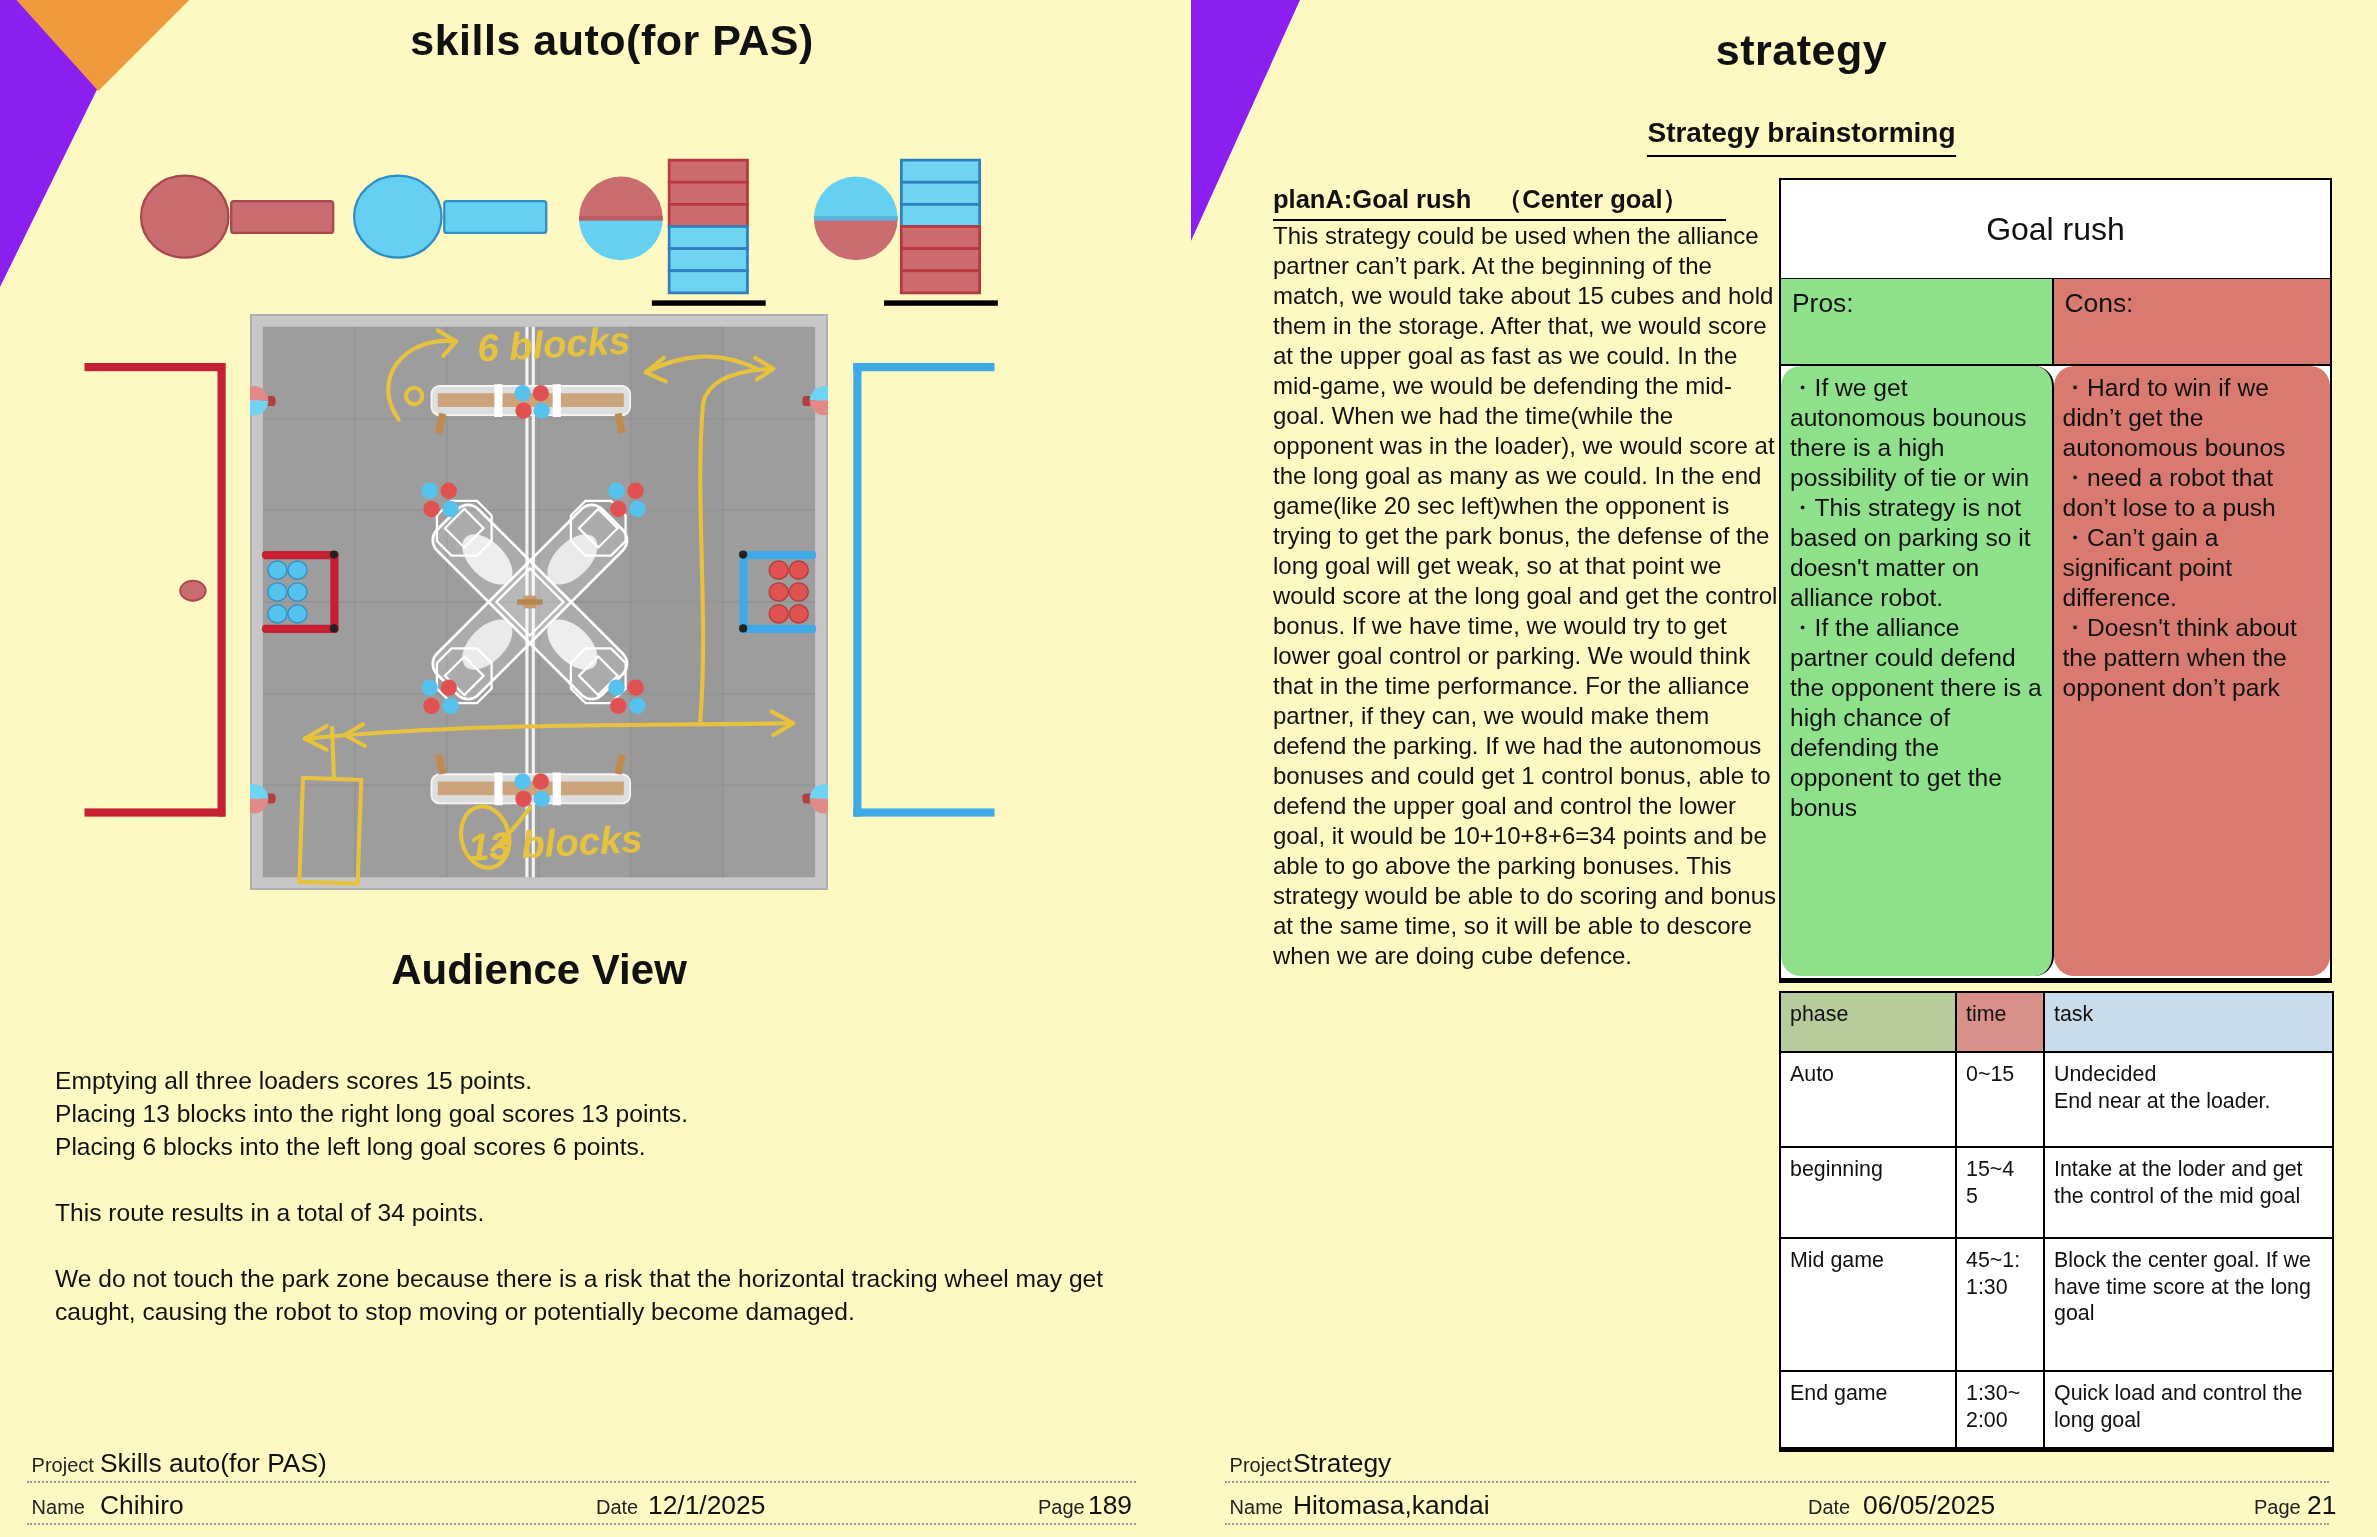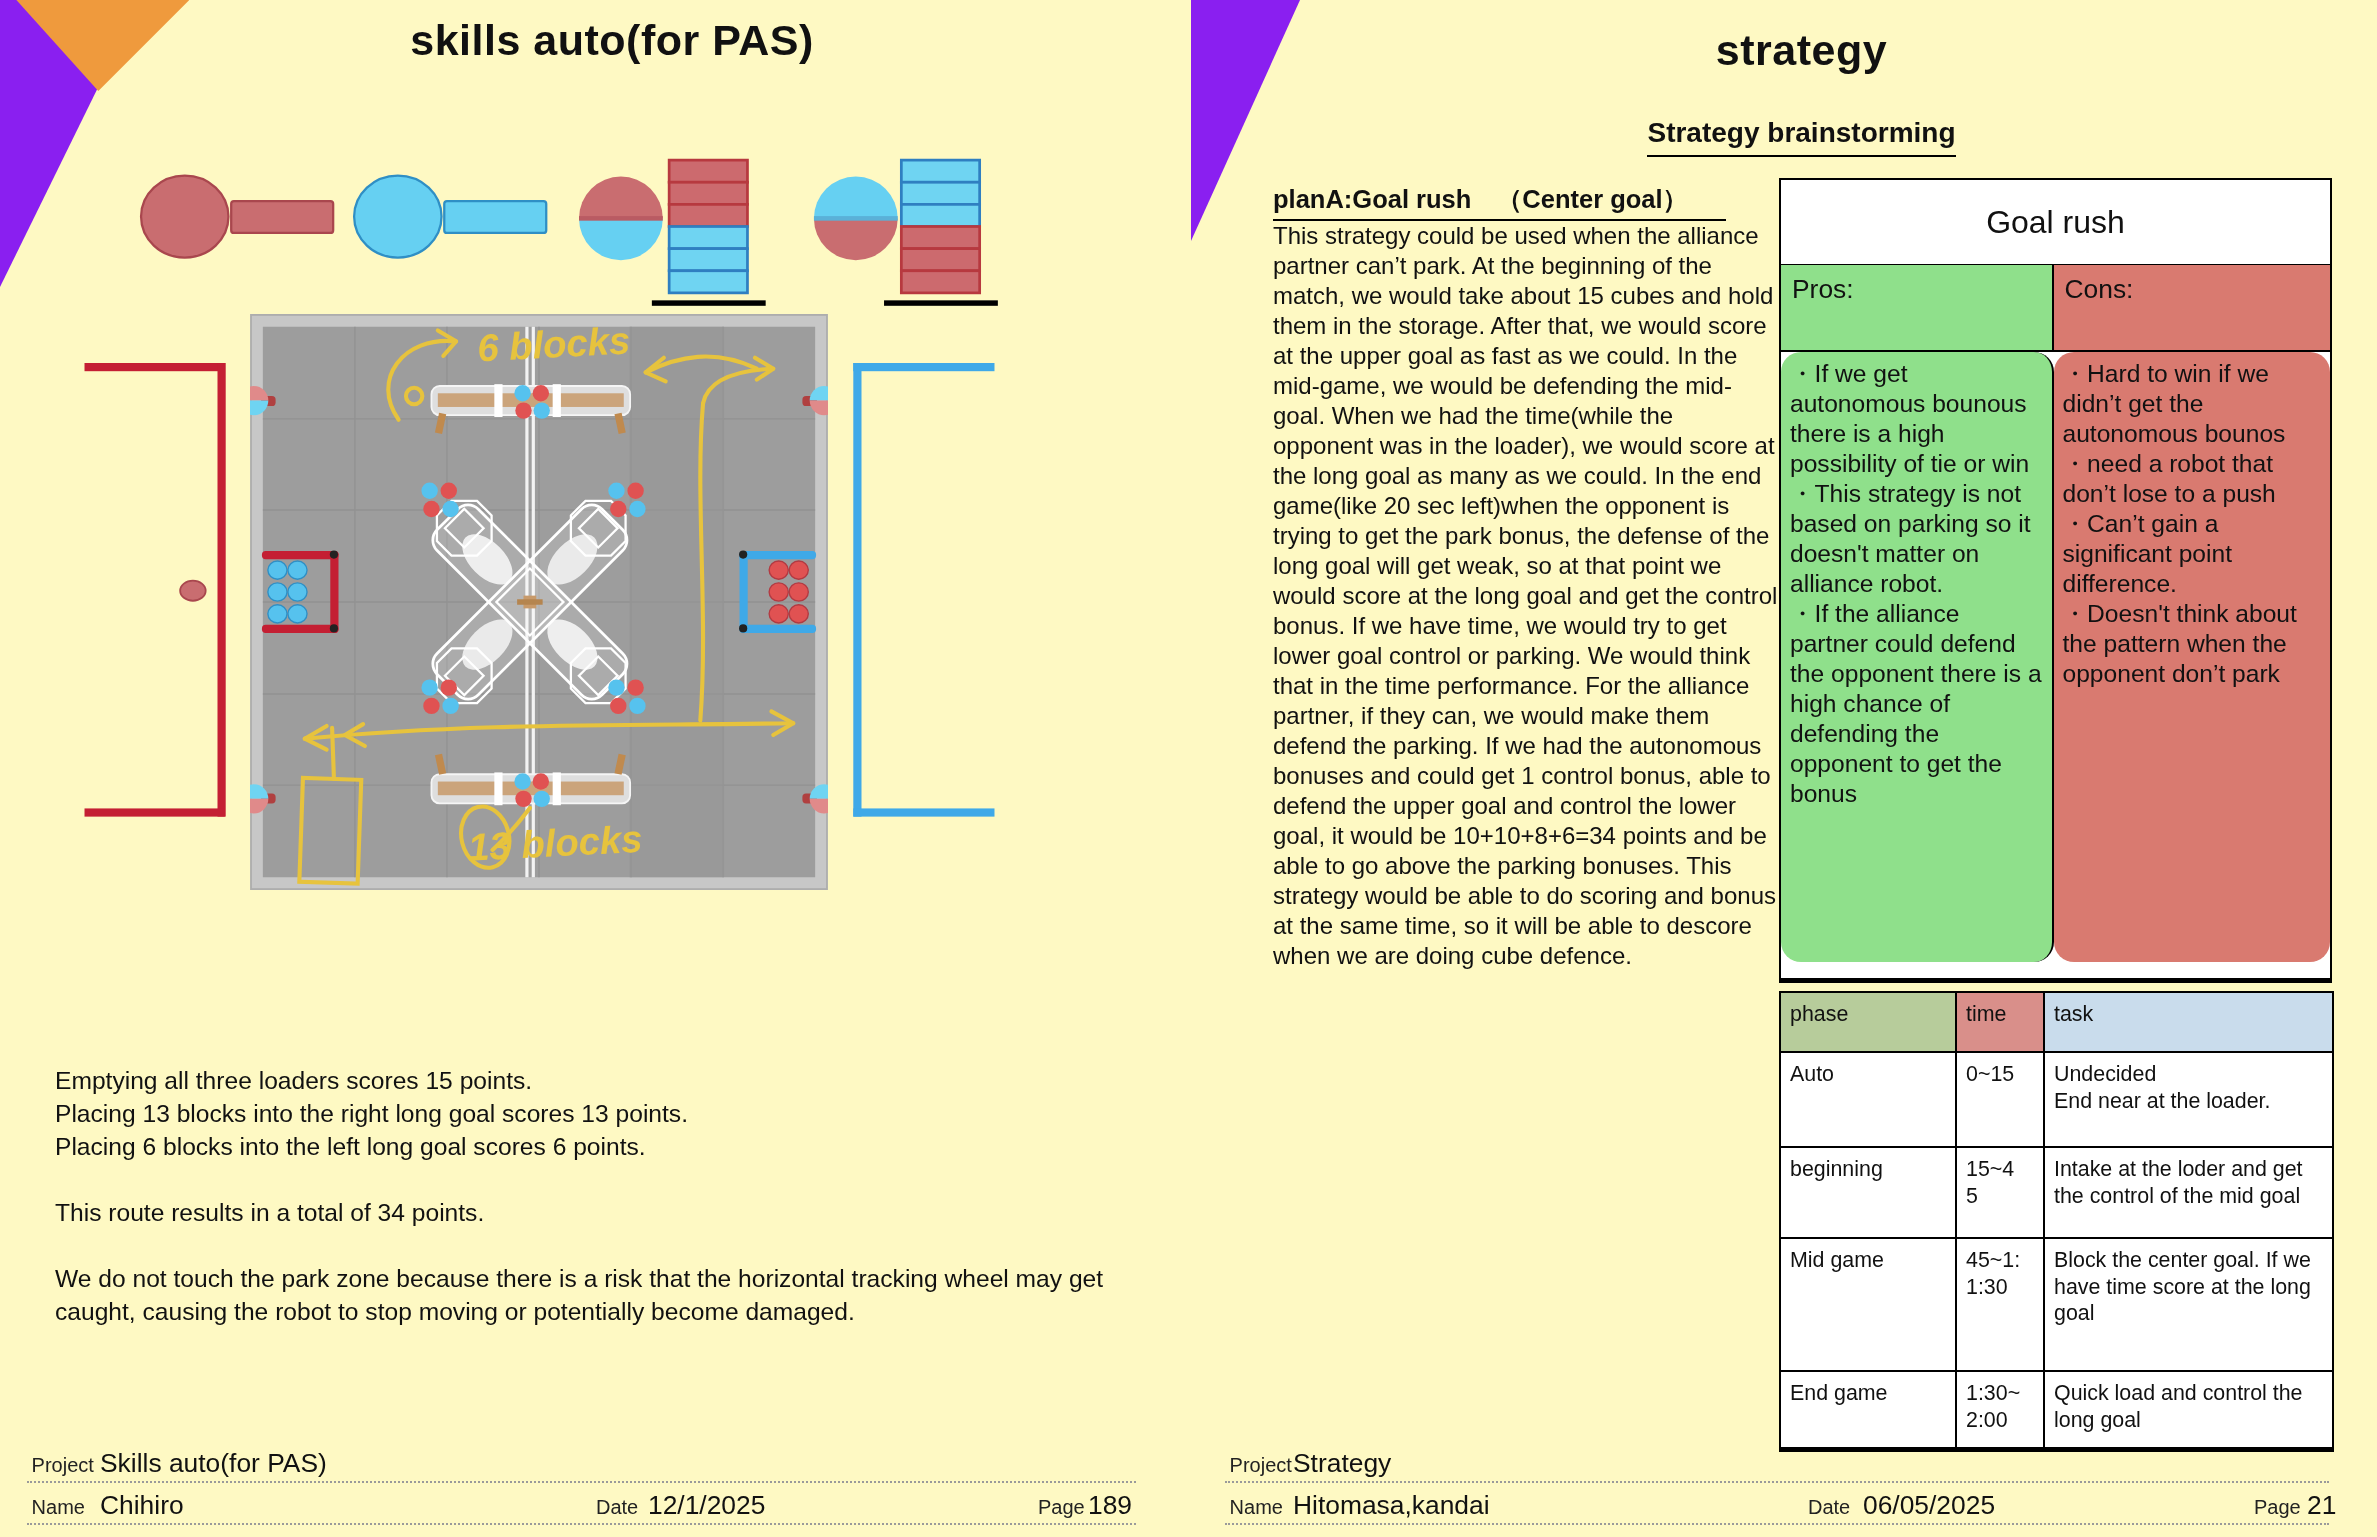--- a/index.html
+++ b/index.html
@@ -18,21 +18,21 @@
   .body-text{font-size:24.6px;line-height:33px;white-space:pre-line;}
 
   
   .plan-head{font-size:25.5px;font-weight:bold;border-bottom:2.7px solid #000;display:inline-block;padding-right:38px;padding-bottom:1.8px;}
   .plan-par{font-size:24px;line-height:30px;white-space:pre-line;}
   .subtitle{font-size:28px;font-weight:bold;display:inline-block;border-bottom:2.7px solid #000;padding-bottom:6px;}
 
   
   .gr-table{position:absolute;left:1779px;top:178px;width:553px;height:805px;border:2.7px solid #000;
             border-bottom:5.5px solid #000;box-sizing:border-box;background:#fff;}
-  .gr-title{height:85px;border-bottom:1.8px solid #000;display:flex;align-items:center;justify-content:center;
+  .gr-title{height:99px;border-bottom:1.8px solid #000;display:flex;align-items:center;justify-content:center;
             font-size:32px;box-sizing:border-box;}
   .gr-heads{display:flex;height:87px;border-bottom:2.7px solid #000;box-sizing:border-box;}
   .gr-heads>div{box-sizing:border-box;padding:9px 11px;font-size:26.4px;}
   .gr-body{display:flex;height:610px;}
   .gr-body>div{box-sizing:border-box;padding:7.3px 9px;font-size:24.6px;line-height:30px;border-radius:20px;}
   .gr-pros{width:273px;border-right:2.7px solid #000;box-sizing:border-box;}
   .gr-cons{width:277px;}
   .bullet{margin:0;}
 
   
@@ -301,20 +301,21 @@
       <path d="M 596 449 L 572 436 M 596 449 L 574 462"></path>
       <path d="M 92 510 L 90 454"></path>
       <rect x="56" y="510" width="64" height="114" transform="rotate(2 88 567)"></rect>
       <path d="M 307 542 C 292 562 278 577 266 588"></path>
       <ellipse cx="258" cy="574" rx="26" ry="34" transform="rotate(-14 258 574)"></ellipse>
     </g>
     <text x="250" y="52" transform="rotate(-3 250 52)" fill="#e7c33d" font-size="42" font-style="italic" font-weight="bold" font-family="Liberation Sans, sans-serif">6 blocks</text>
     <text x="240" y="600" transform="rotate(-3 240 600)" fill="#e7c33d" font-size="42" font-style="italic" font-weight="bold" font-family="Liberation Sans, sans-serif">13 blocks</text>
   </svg>
 
+  <div class="abs caption" style="left:250px;top:946px;width:578px;">Audience View</div>
 
   <div class="abs body-text" style="left:55px;top:1064px;width:1102px;">Emptying all three loaders scores 15 points.
 Placing 13 blocks into the right long goal scores 13 points.
 Placing 6 blocks into the left long goal scores 6 points.
 
 This route results in a total of 34 points.
 
 We do not touch the park zone because there is a risk that the horizontal tracking wheel may get caught, causing the robot to stop moving or potentially become damaged.</div>
 
   <div class="f-row" style="left:27px;top:1443px;width:1109px;">

